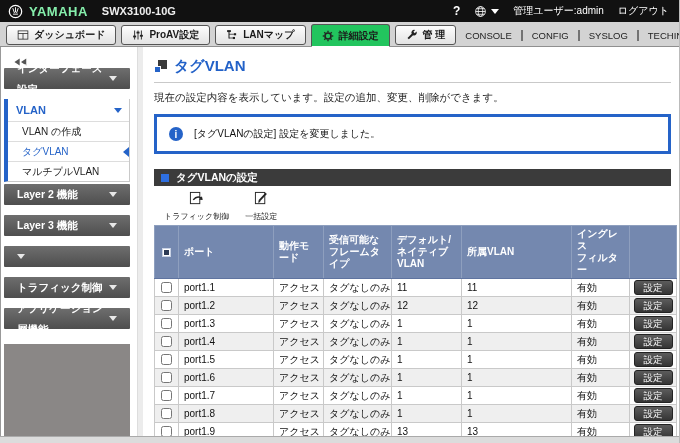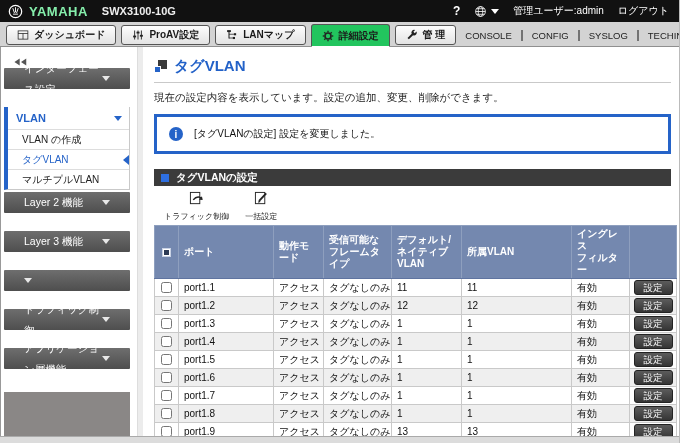--- a/index.html
+++ b/index.html
@@ -35,22 +35,22 @@
   .toplinks { display:flex; align-items:center; margin-bottom:5px; }
   .toplink { font-size:9.5px; color:#222; padding:0 9px; cursor:pointer; border-left:2px solid #737373; }
   .toplink:first-child { border-left:none; }
 
   
   .bodyrow { flex:1 1 auto; display:flex; background:#fff; border-left:1px solid #999; overflow:hidden; }
 
   
   .sidebar { width:131px; flex:0 0 auto; display:flex; flex-direction:column; padding:5px 2px 0 3px; }
   .collapse { height:12px; margin:0 0 4px 10px; cursor:pointer; }
-  .menu-header { background:linear-gradient(#6e6e6e,#4e4e4e); color:#fff; font-size:10.5px; font-weight:normal;
-                 height:21px; line-height:21px; padding:0 20px; margin-bottom:18px; display:flex;
+  .menu-header { background:linear-gradient(#6e6e6e,#4e4e4e); color:#fff; font-size:10.5px; font-weight:bold;
+                 height:21px; line-height:21px; padding:0 13px; margin-bottom:10px; display:flex;
                  align-items:center; justify-content:space-between; cursor:pointer; border-radius:1px; }
   .tri-down { width:0; height:0; border-left:4px solid transparent; border-right:4px solid transparent;
               border-top:5px solid #e8e8e8; display:inline-block; flex:0 0 auto; }
   .vlan-group { border-left:4px solid #2563c8; background:#fff; border-right:1px solid #c9c9c9;
                 border-bottom:1px solid #c9c9c9; margin-bottom:2px; }
   .vlan-head { height:22px; line-height:22px; padding:0 7px 0 8px; color:#2563c8; font-weight:bold;
                font-size:11px; display:flex; align-items:center; justify-content:space-between; cursor:pointer; }
   .tri-down-b { width:0; height:0; border-left:4px solid transparent; border-right:4px solid transparent;
                 border-top:5px solid #2563c8; display:inline-block; }
   .vlan-item { position:relative; height:20px; line-height:20px; padding-left:14px; font-size:10px;

